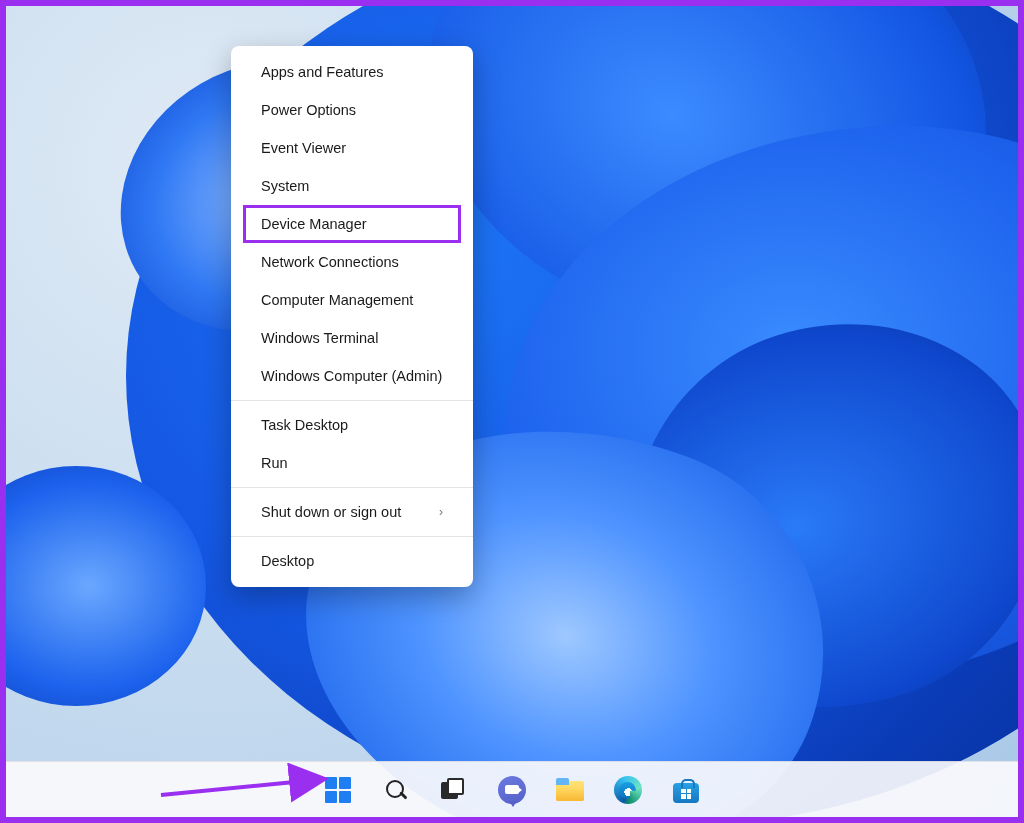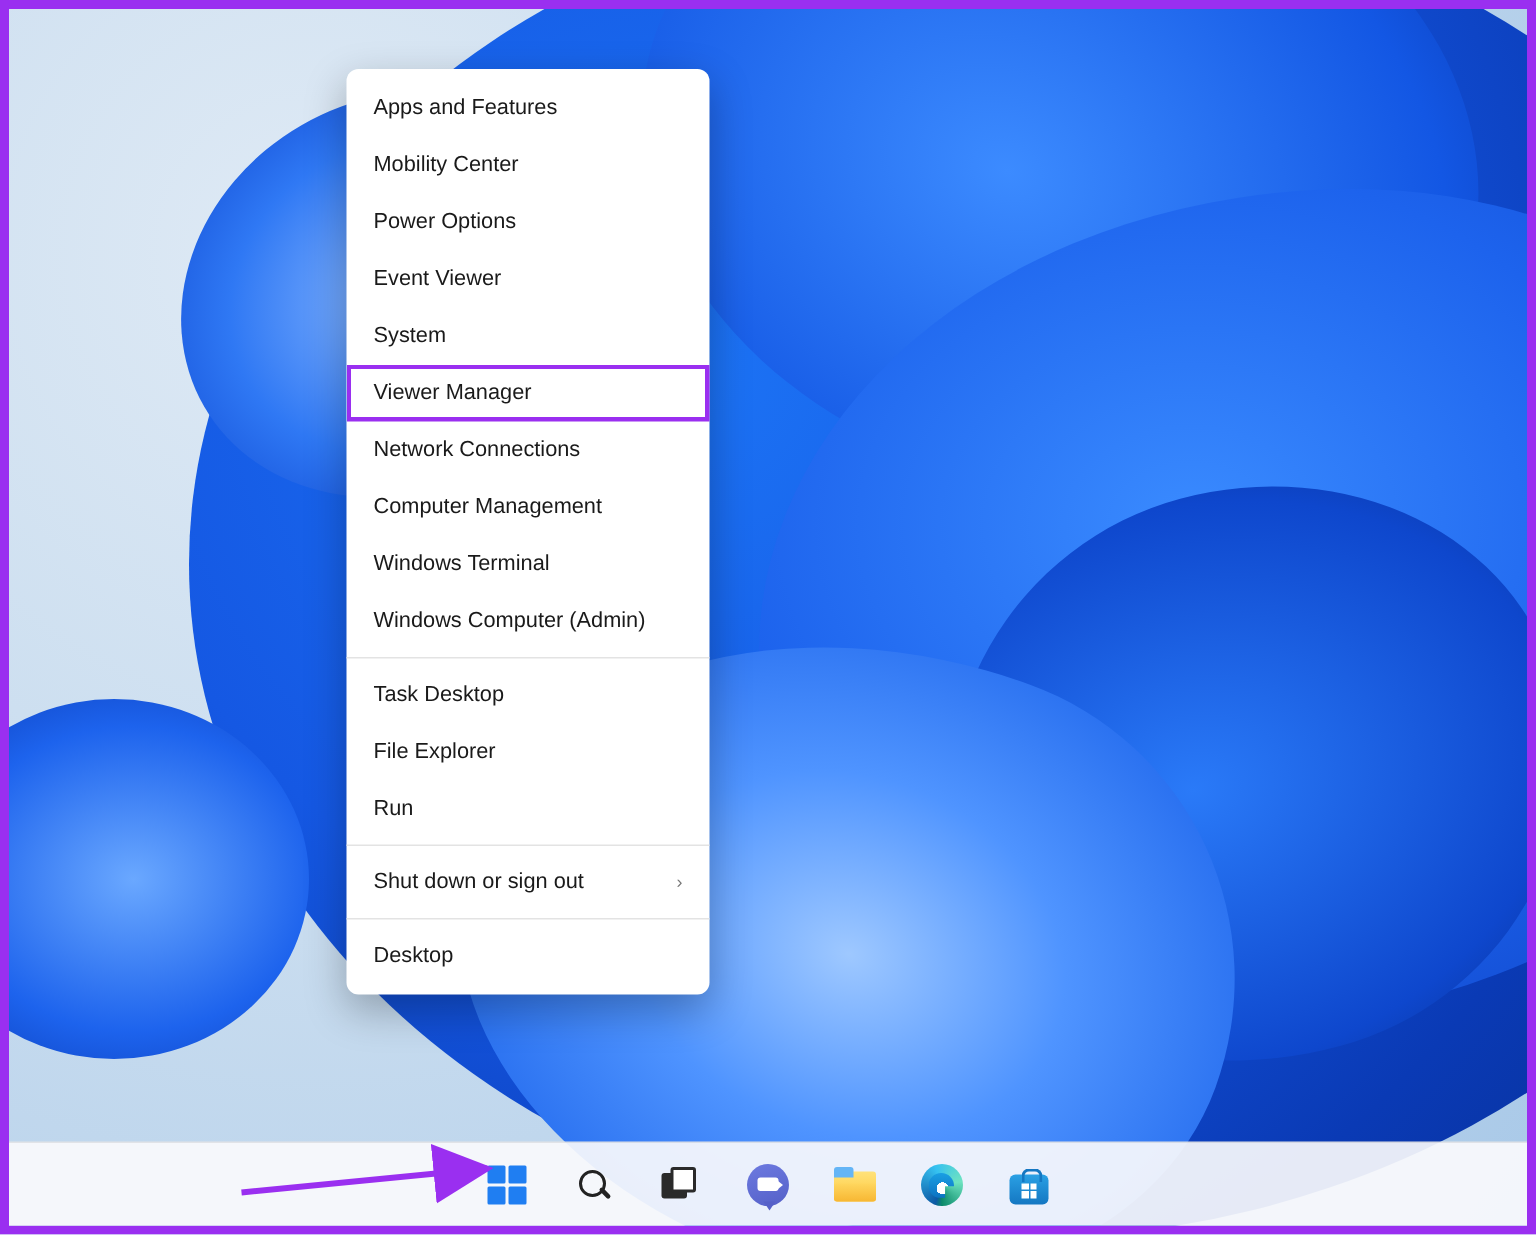--- a/index.html
+++ b/index.html
@@ -60,21 +60,21 @@
     left: 225px;
     top: 40px;
     width: 242px;
     background: #ffffff;
     border-radius: 8px;
     box-shadow: 0 10px 28px rgba(0,0,0,0.28);
     padding: 5px 0;
     z-index: 5;
   }
   .menu-group {
-    padding: 2px 0;
+    padding: 2px 12px;
   }
   .menu-sep {
     height: 1px;
     background: #e3e3e3;
     margin: 3px 0;
   }
   .menu-item {
     position: relative;
     display: flex;
     align-items: center;
@@ -246,54 +246,48 @@
     <div class="petal p7"></div>
     <div class="petal p5"></div>
   </div>
 
   <div class="context-menu" id="context-menu">
       <div class="menu-group">
         <div class="menu-item">
           <span>Apps and Features</span>
         </div>
         <div class="menu-item">
-          <span>Mobility Center</span>
-        </div>
-        <div class="menu-item">
           <span>Power Options</span>
         </div>
         <div class="menu-item">
           <span>Event Viewer</span>
         </div>
         <div class="menu-item">
           <span>System</span>
         </div>
         <div class="menu-item highlighted">
-          <span>Viewer Manager</span>
+          <span>Device Manager</span>
         </div>
         <div class="menu-item">
           <span>Network Connections</span>
         </div>
         <div class="menu-item">
           <span>Computer Management</span>
         </div>
         <div class="menu-item">
           <span>Windows Terminal</span>
         </div>
         <div class="menu-item">
           <span>Windows Computer (Admin)</span>
         </div>
       </div>
       <div class="menu-sep"></div>
       <div class="menu-group">
         <div class="menu-item">
           <span>Task Desktop</span>
-        </div>
-        <div class="menu-item">
-          <span>File Explorer</span>
         </div>
         <div class="menu-item">
           <span>Run</span>
         </div>
       </div>
       <div class="menu-sep"></div>
       <div class="menu-group">
         <div class="menu-item">
           <span>Shut down or sign out</span>
           <span class="menu-chevron">›</span>

